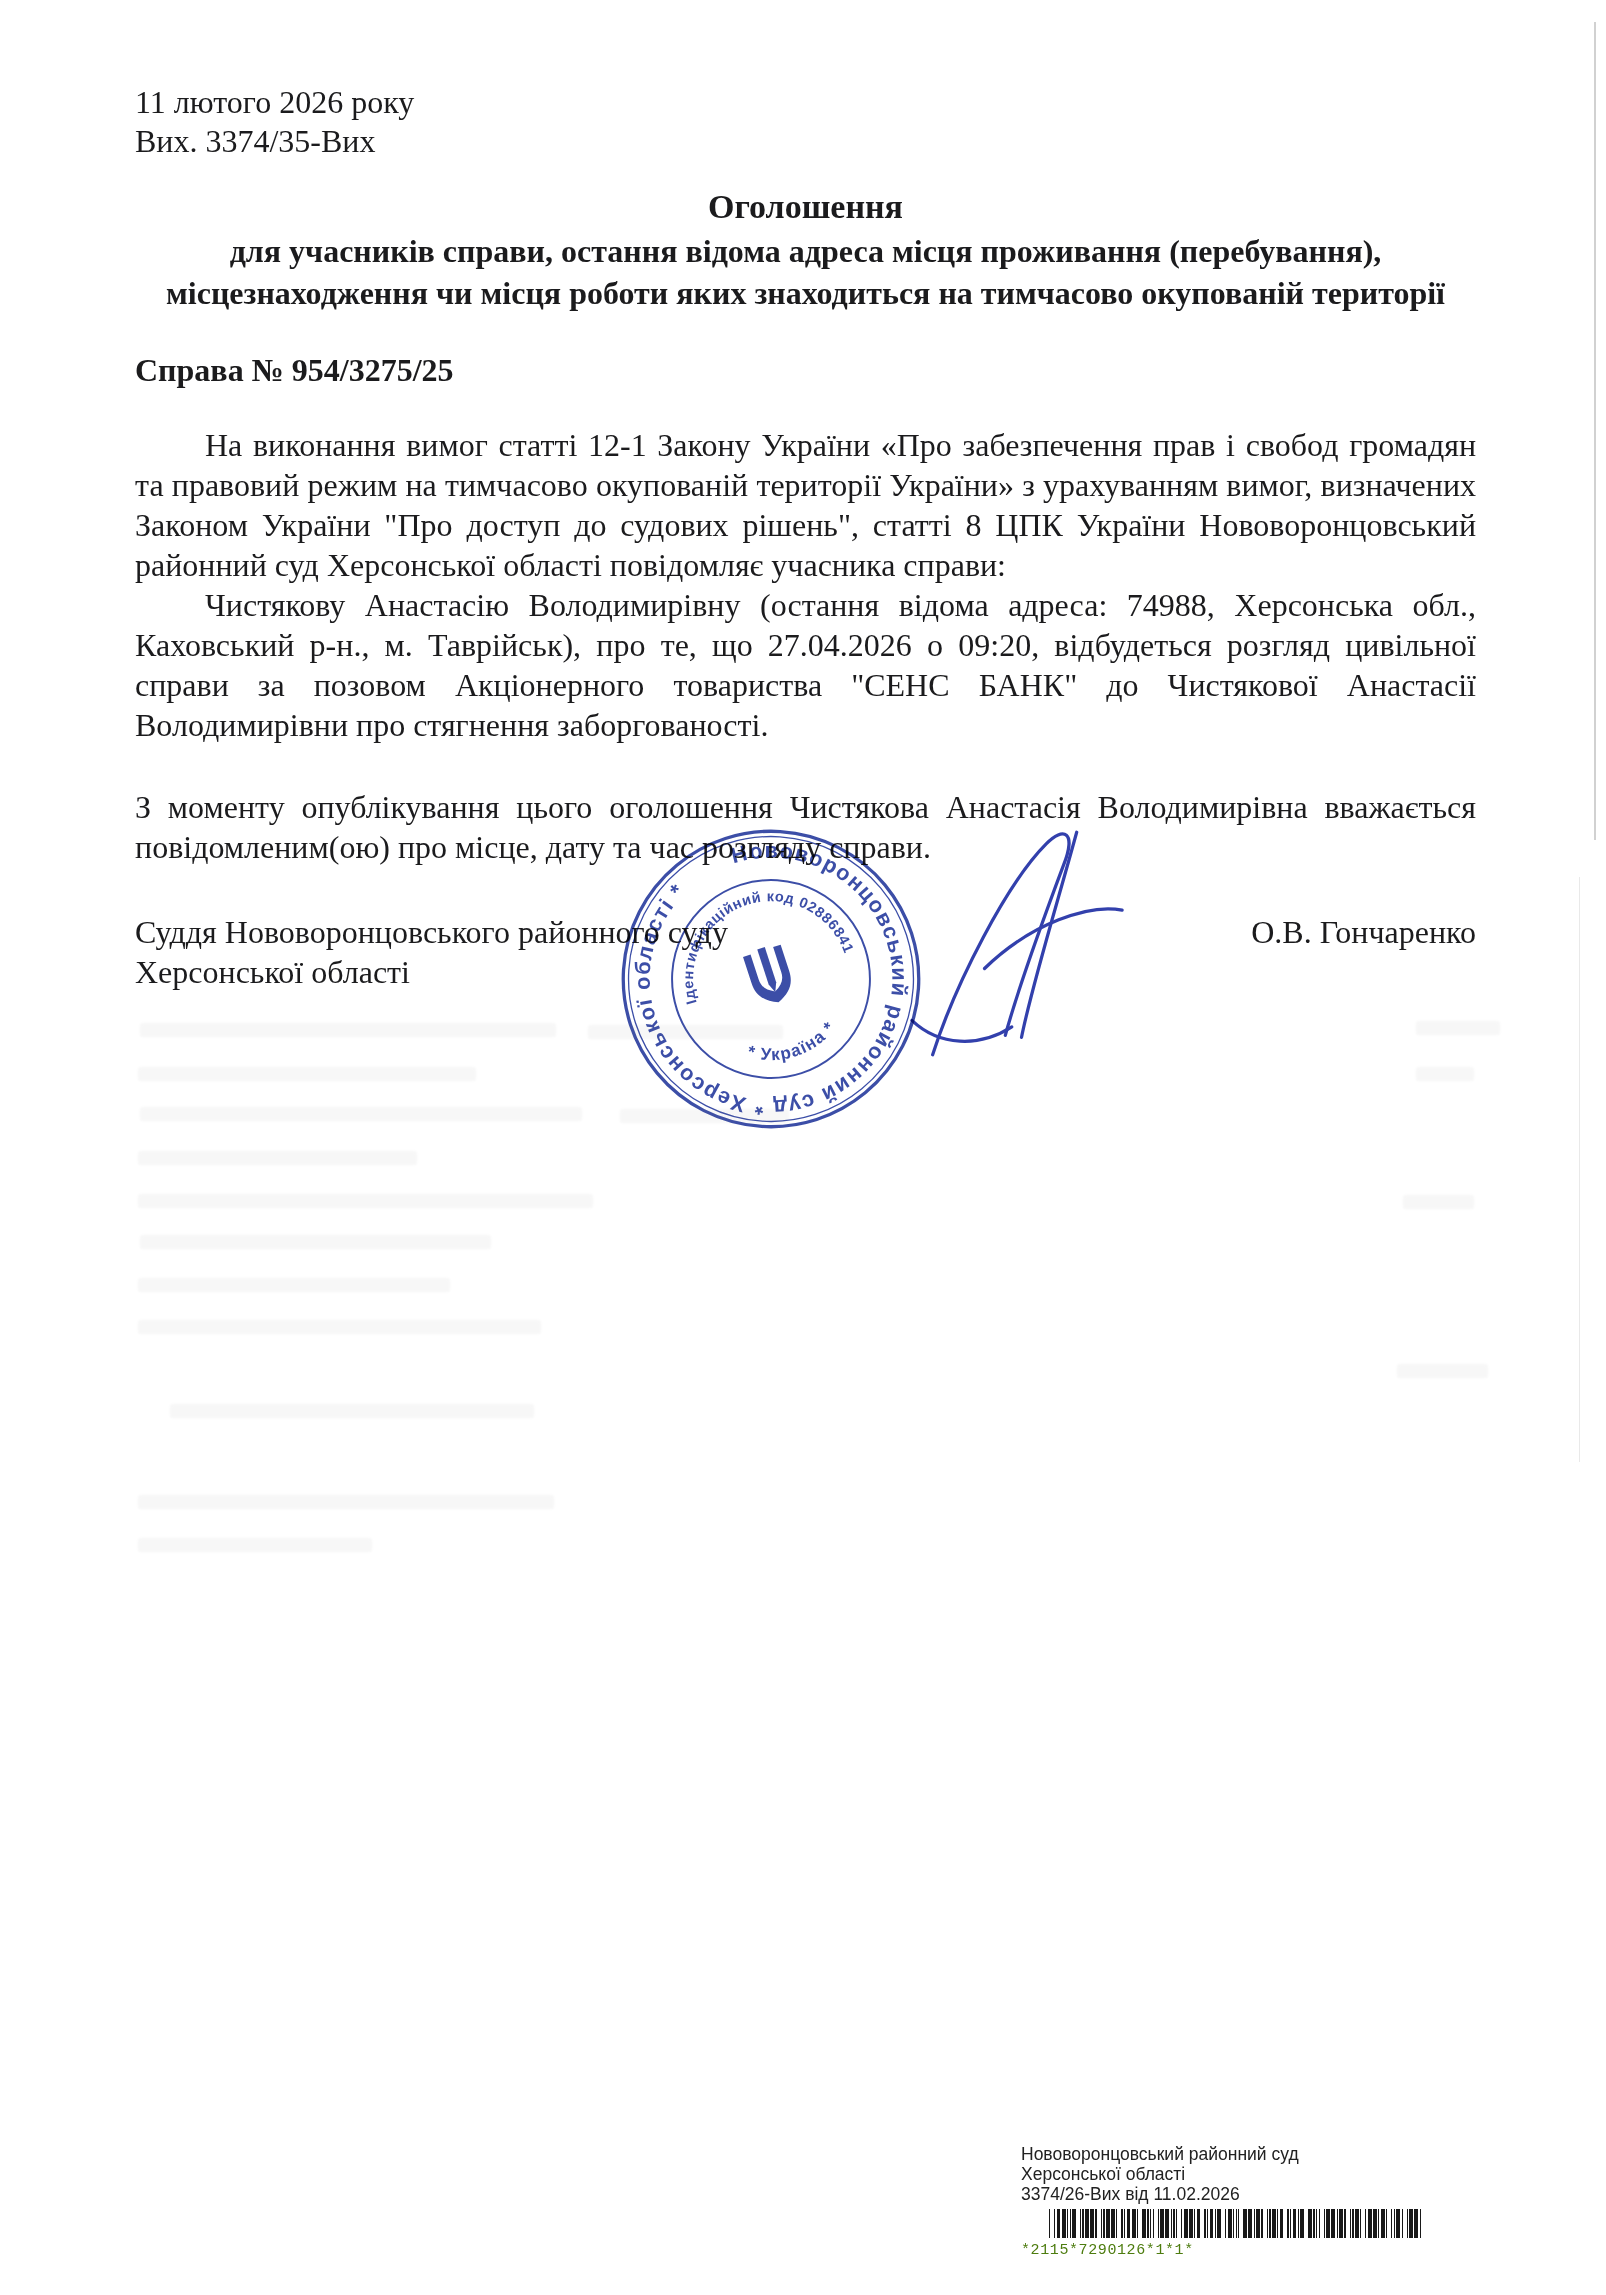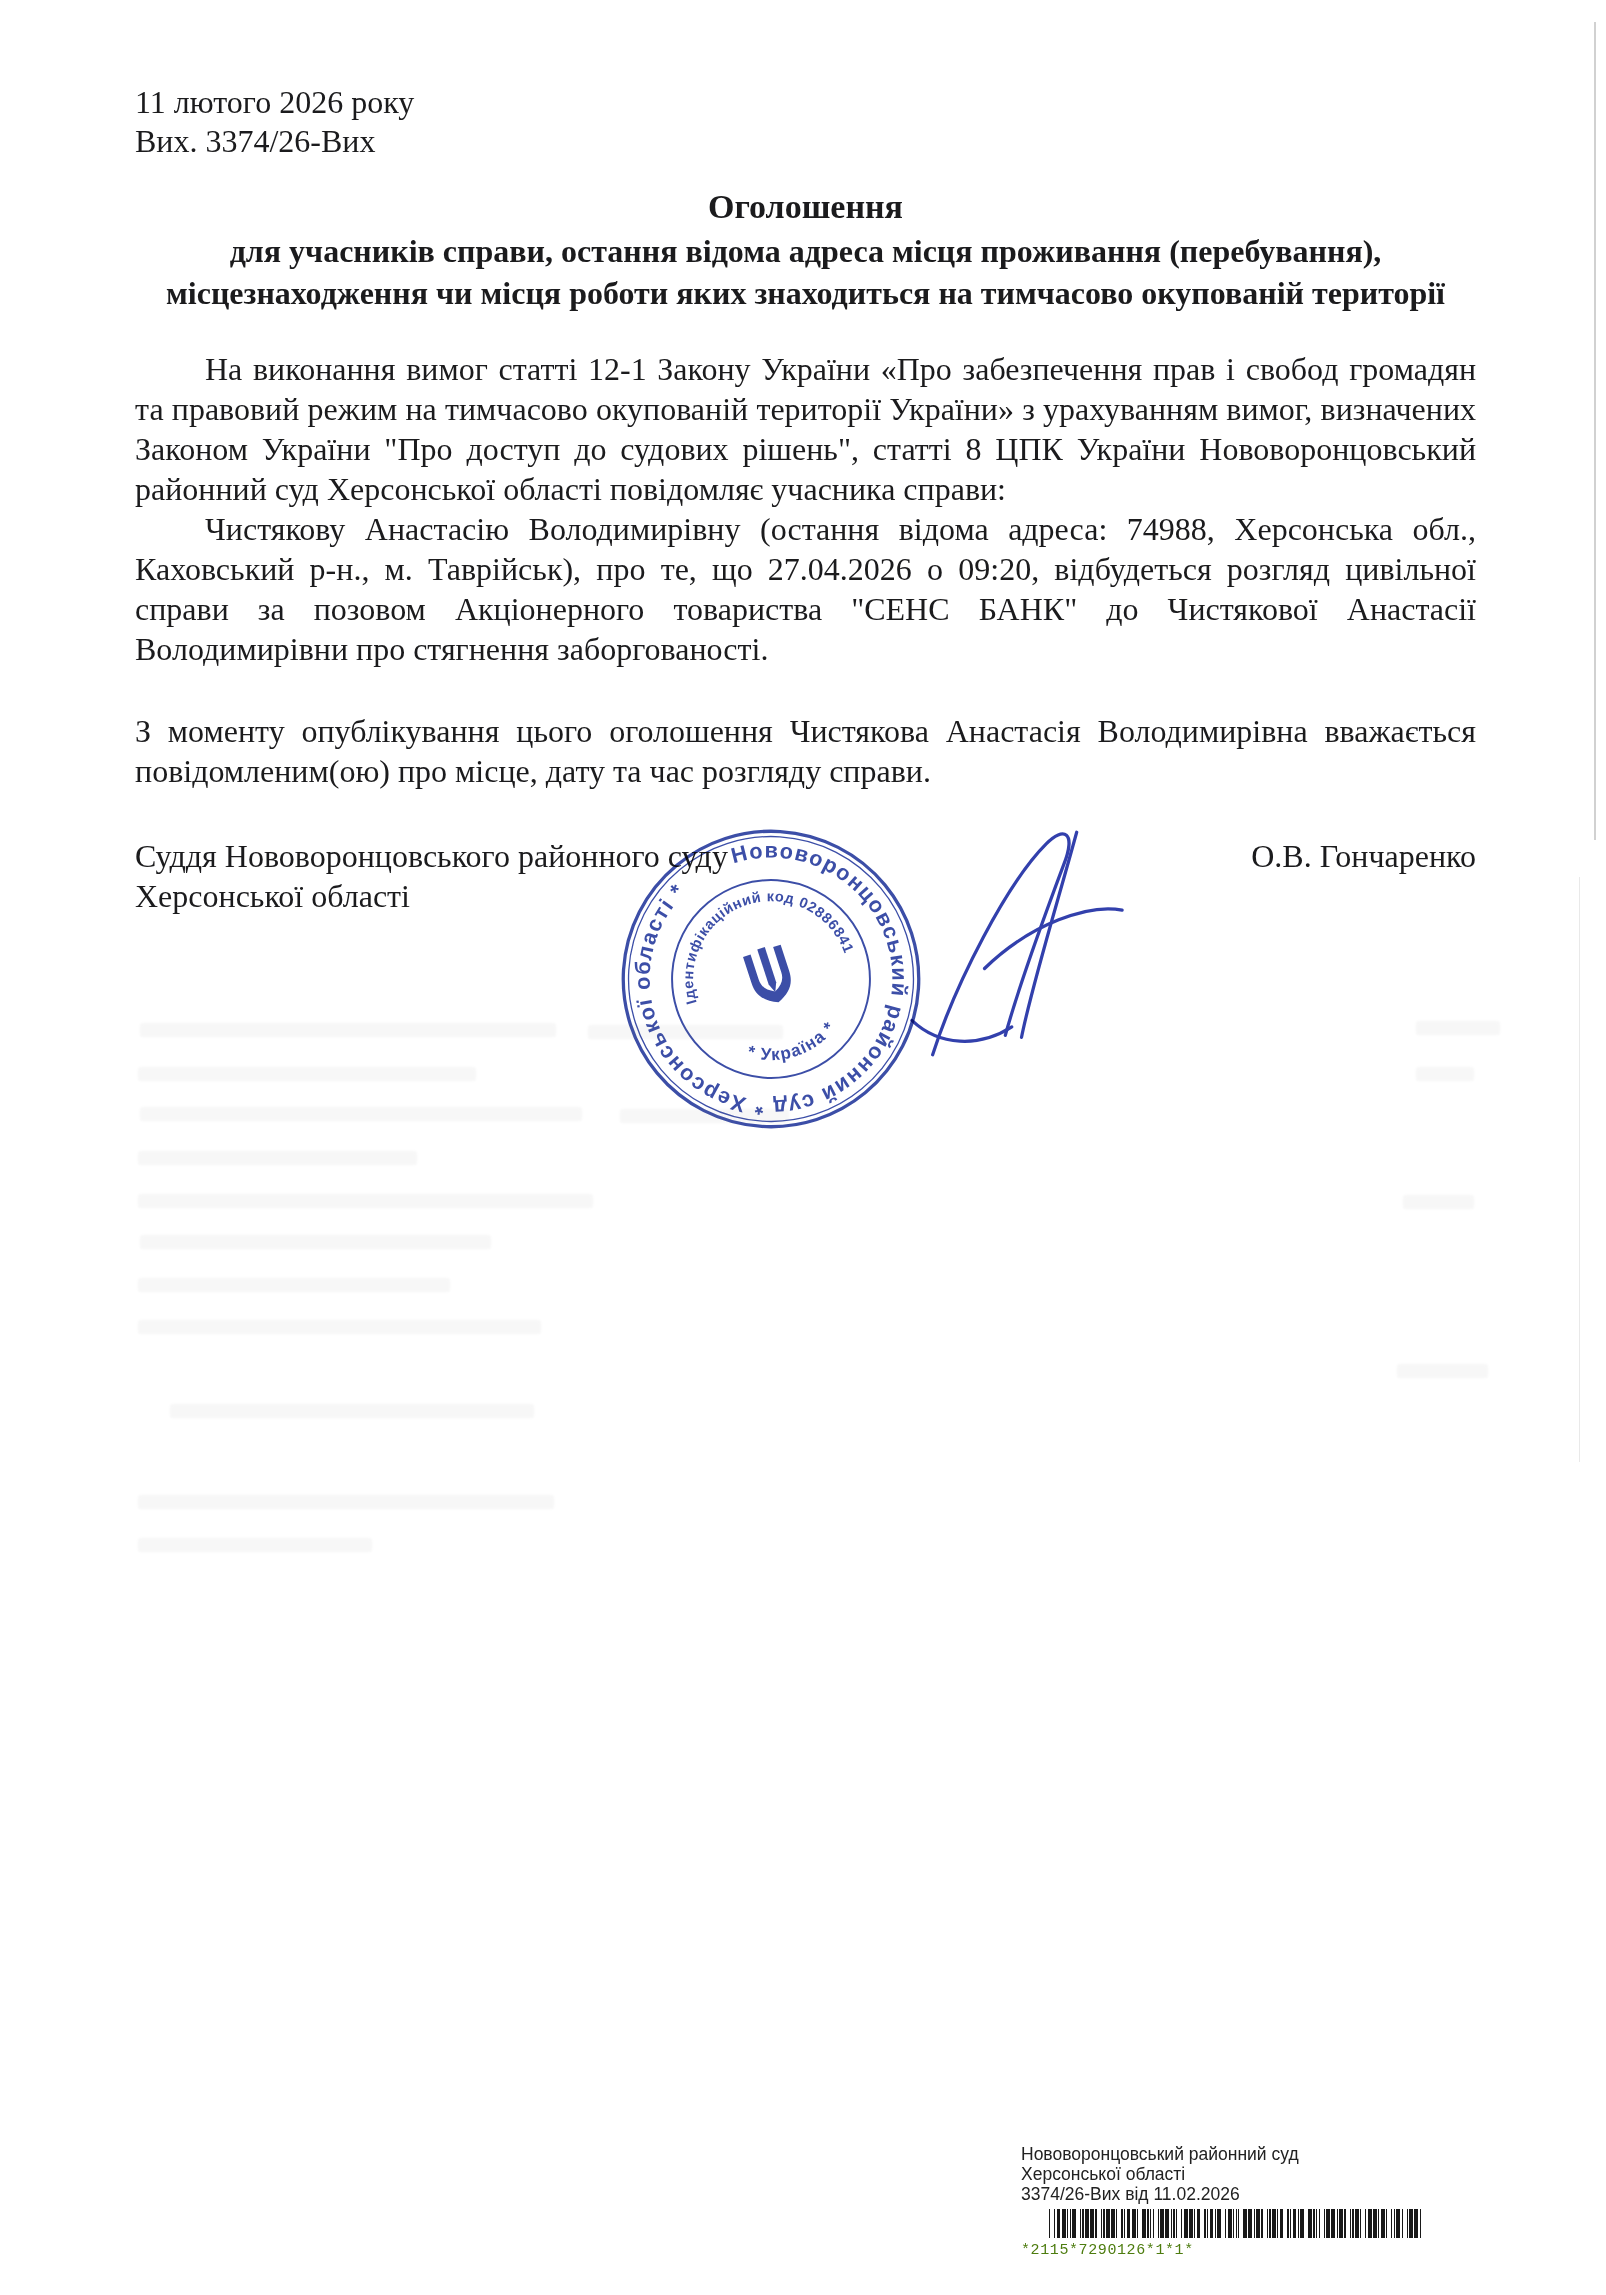--- a/index.html
+++ b/index.html
@@ -45,26 +45,27 @@
   .edge-artifact{position:absolute;right:10.4px;top:22px;width:1.3px;height:818px;background:#9a9a9a;opacity:.45;}
   .edge-artifact2{position:absolute;right:26px;top:877px;width:1.3px;height:585px;background:#b5b5b5;opacity:.3;}
 </style>
 </head>
 <body>
 
 <div class="page">
 
   <div class="content">
     <div class="line">11 лютого 2026 року</div>
-    <div class="line">Вих. 3374/26-Вих</div>
+    <div class="line">Вих. 3374/35-Вих</div>
 
     <div class="title">Оголошення</div>
     <div class="subtitle">для учасників справи, остання відома адреса місця проживання (перебування), місцезнаходження чи місця роботи яких знаходиться на тимчасово окупованій території</div>
 
     <div class="caseblock">
+      <div class="bold">Справа № 954/3275/25</div>
     </div>
 
     <div class="para indent block1">На виконання вимог статті 12-1 Закону України «Про забезпечення прав і свобод громадян та правовий режим на тимчасово окупованій території України» з урахуванням вимог, визначених Законом України "Про доступ до судових рішень", статті 8 ЦПК України Нововоронцовський районний суд Херсонської області повідомляє учасника справи:</div>
     <div class="para indent">Чистякову Анастасію Володимирівну (остання відома адреса: 74988, Херсонська обл., Каховський р-н., м. Таврійськ), про те, що 27.04.2026 о 09:20, відбудеться розгляд цивільної справи за позовом Акціонерного товариства "СЕНС БАНК" до Чистякової Анастасії Володимирівни про стягнення заборгованості.</div>
     <div class="para p3">З моменту опублікування цього оголошення Чистякова Анастасія Володимирівна вважається повідомленим(ою) про місце, дату та час розгляду справи.</div>
 
     <div class="sigrow">
       <div class="left">
         <div>Суддя Нововоронцовського районного суду</div>
         <div>Херсонської області</div>

